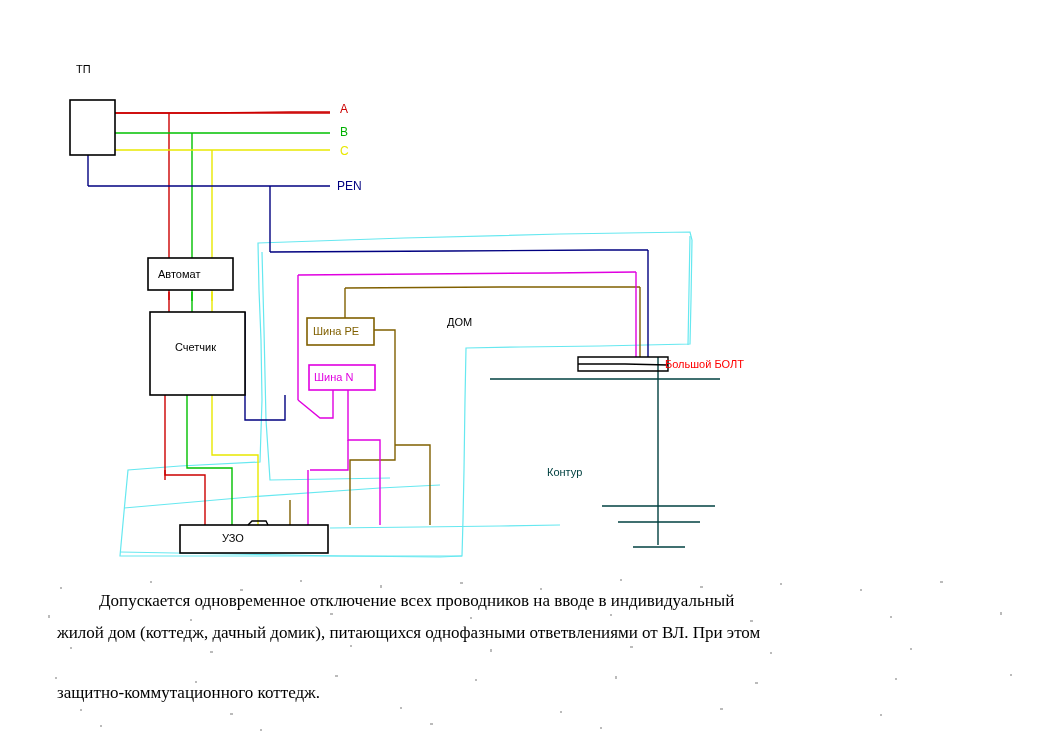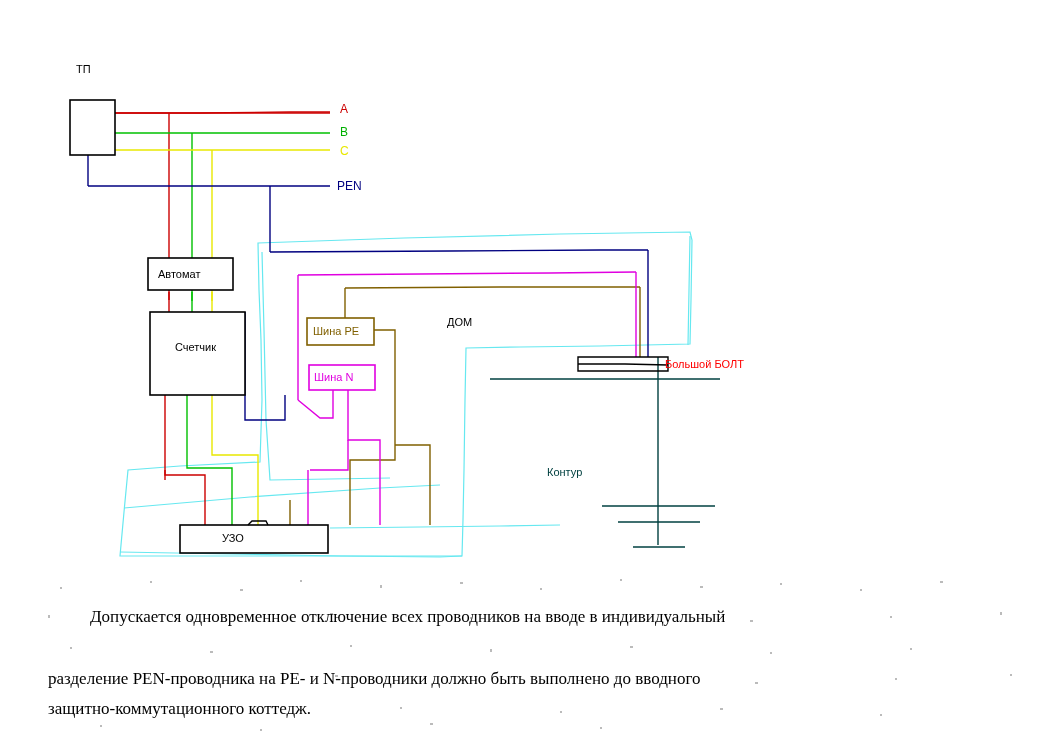--- a/index.html
+++ b/index.html
@@ -34,30 +34,29 @@
   #scan-block {
     position: absolute;
     left: 0;
     top: 575px;
     width: 1047px;
     height: 163px;
     background: #ffffff;
   }
   .scan-line {
     position: absolute;
-    left: 48px;
+    left: 57px;
     width: 980px;
     height: 26px;
     color: #0d0d0d;
     font-family: "Liberation Serif", serif;
     font-size: 17px;
     white-space: nowrap;
     text-align: justify;
     filter: contrast(1.4);
-    margin-top: 16px;
   }
   .scan-noise {
     position: absolute;
     left: 0; top: 0;
     width: 1047px; height: 163px;
     pointer-events: none;
     opacity: 0.30;
   }
 </style>
 </head>
@@ -172,21 +171,21 @@
     <text class="lbl-phase" x="337" y="187" fill="#000080">PEN</text>
 
     <text class="lbl-small" x="447" y="323" fill="#000000">ДОМ</text>
     <text class="lbl-small" x="547" y="473" fill="#004040">Контур</text>
 
   </svg>
 </div>
 
 <div id="scan-block">
   <div class="scan-line" style="top: 16px; text-indent: 42px;">Допускается  одновременное  отключение  всех  проводников  на  вводе  в  индивидуальный</div>
-  <div class="scan-line" style="top: 78px;">разделение  PEN-проводника  на  PE-  и  N-проводники  должно  быть  выполнено  до  вводного</div>
+  <div class="scan-line" style="top: 48px;">жилой дом (коттедж, дачный домик), питающихся однофазными ответвлениями от ВЛ. При этом</div>
   <div class="scan-line" style="top: 108px;">защитно-коммутационного коттедж.</div>
 
   <svg class="scan-noise" width="1047" height="163" viewBox="0 0 1047 163">
     <g fill="#222222">
       <rect x="60" y="12" width="2" height="2"></rect>
         <rect x="150" y="6" width="2" height="2"></rect>
       <rect x="240" y="14" width="3" height="2"></rect>
         <rect x="300" y="5" width="2" height="2"></rect>
       <rect x="380" y="10" width="2" height="3"></rect>
         <rect x="460" y="7" width="3" height="2"></rect>

